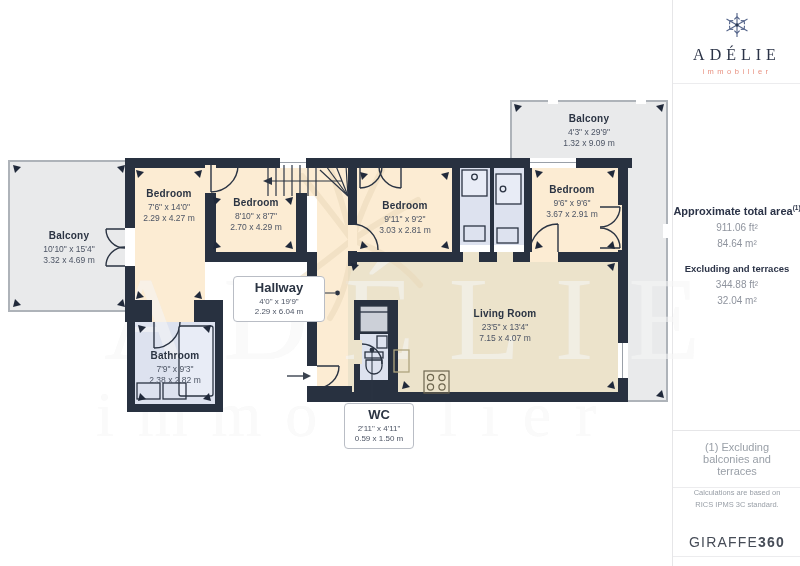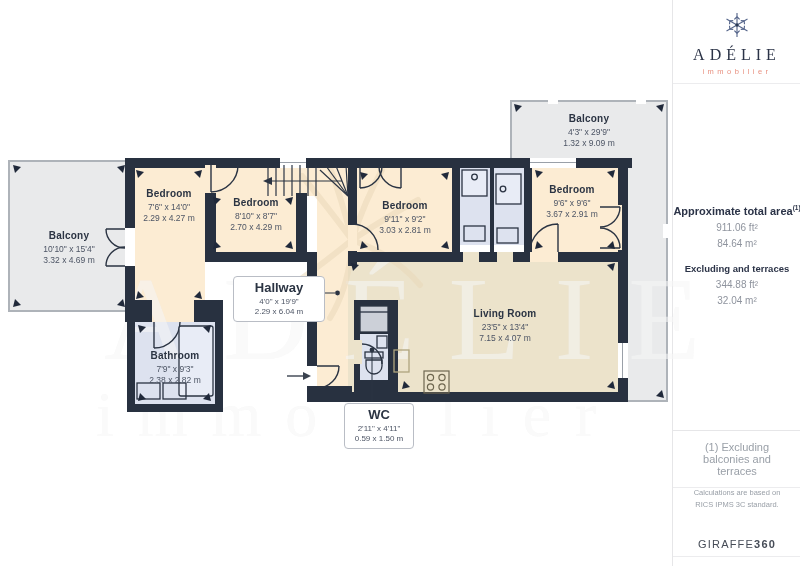--- a/index.html
+++ b/index.html
@@ -44,21 +44,21 @@
   #areas .t1 sup{font-size:6.5px;}
   #areas .v{font-size:10px;color:#8f949e;margin-top:5px;}
   #areas .t2{font-size:9.5px;font-weight:bold;margin-top:14px;}
   #foot1{position:absolute;left:0;top:430px;width:100%;box-sizing:border-box;padding:10px 12px;
          border-top:1px solid #e6e6e8;border-bottom:1px solid #ececee;
          font-size:11px;color:#9aa0a8;text-align:center;}
   #foot2{position:absolute;left:0;top:466px;width:100%;box-sizing:border-box;padding:12px 11px 0 11px;
          font-size:7.5px;color:#9aa0a8;text-align:center;line-height:1.55;}
   #foot2 .std{margin-top:9px;}
   #giraffe{position:absolute;left:0;bottom:16px;width:100%;text-align:center;
-           font-size:11px;letter-spacing:1.2px;color:#464c57;}
+           font-size:14px;letter-spacing:1.2px;color:#464c57;}
   #giraffe b{font-weight:bold;}
   #side-bottomline{position:absolute;left:0;top:556px;width:100%;border-top:1px solid #ececee;}
 </style>
 </head>
 <body>
 
 <div id="stage">
 
   <div id="plan">
 

